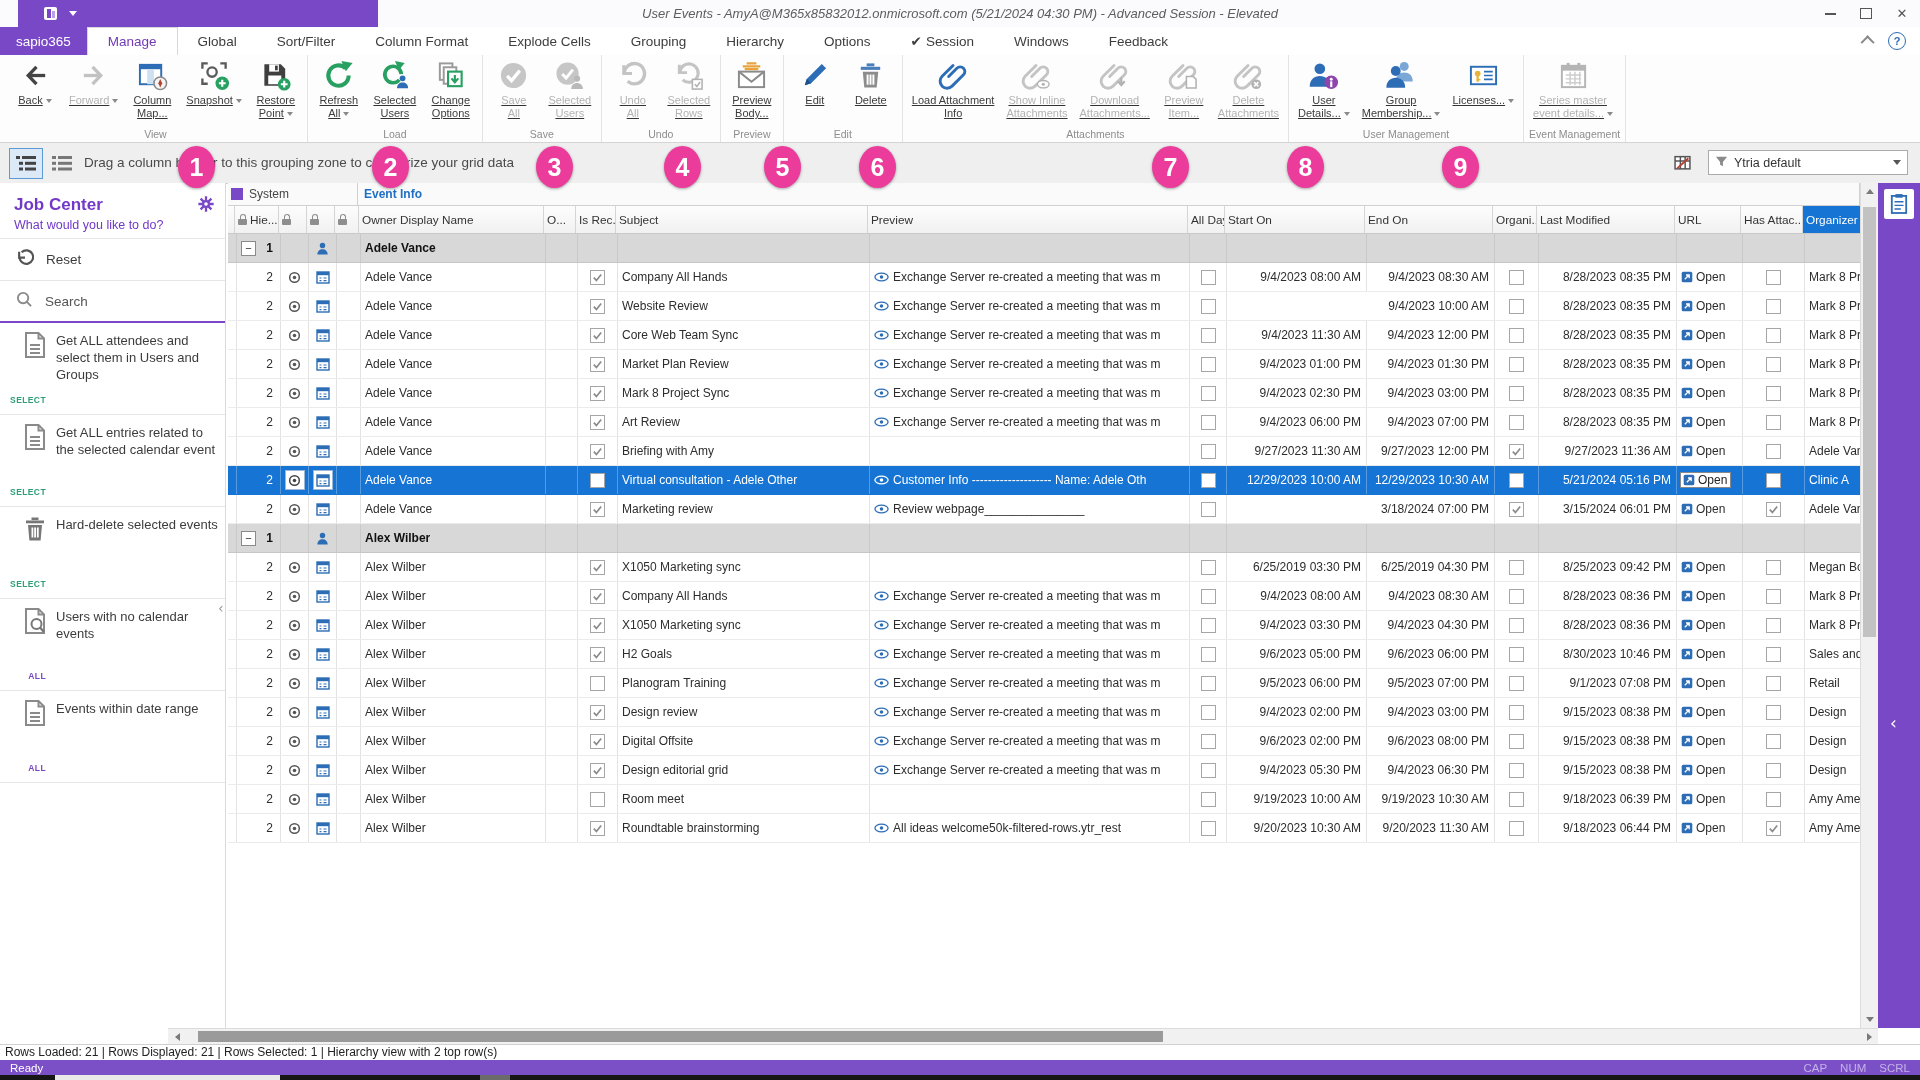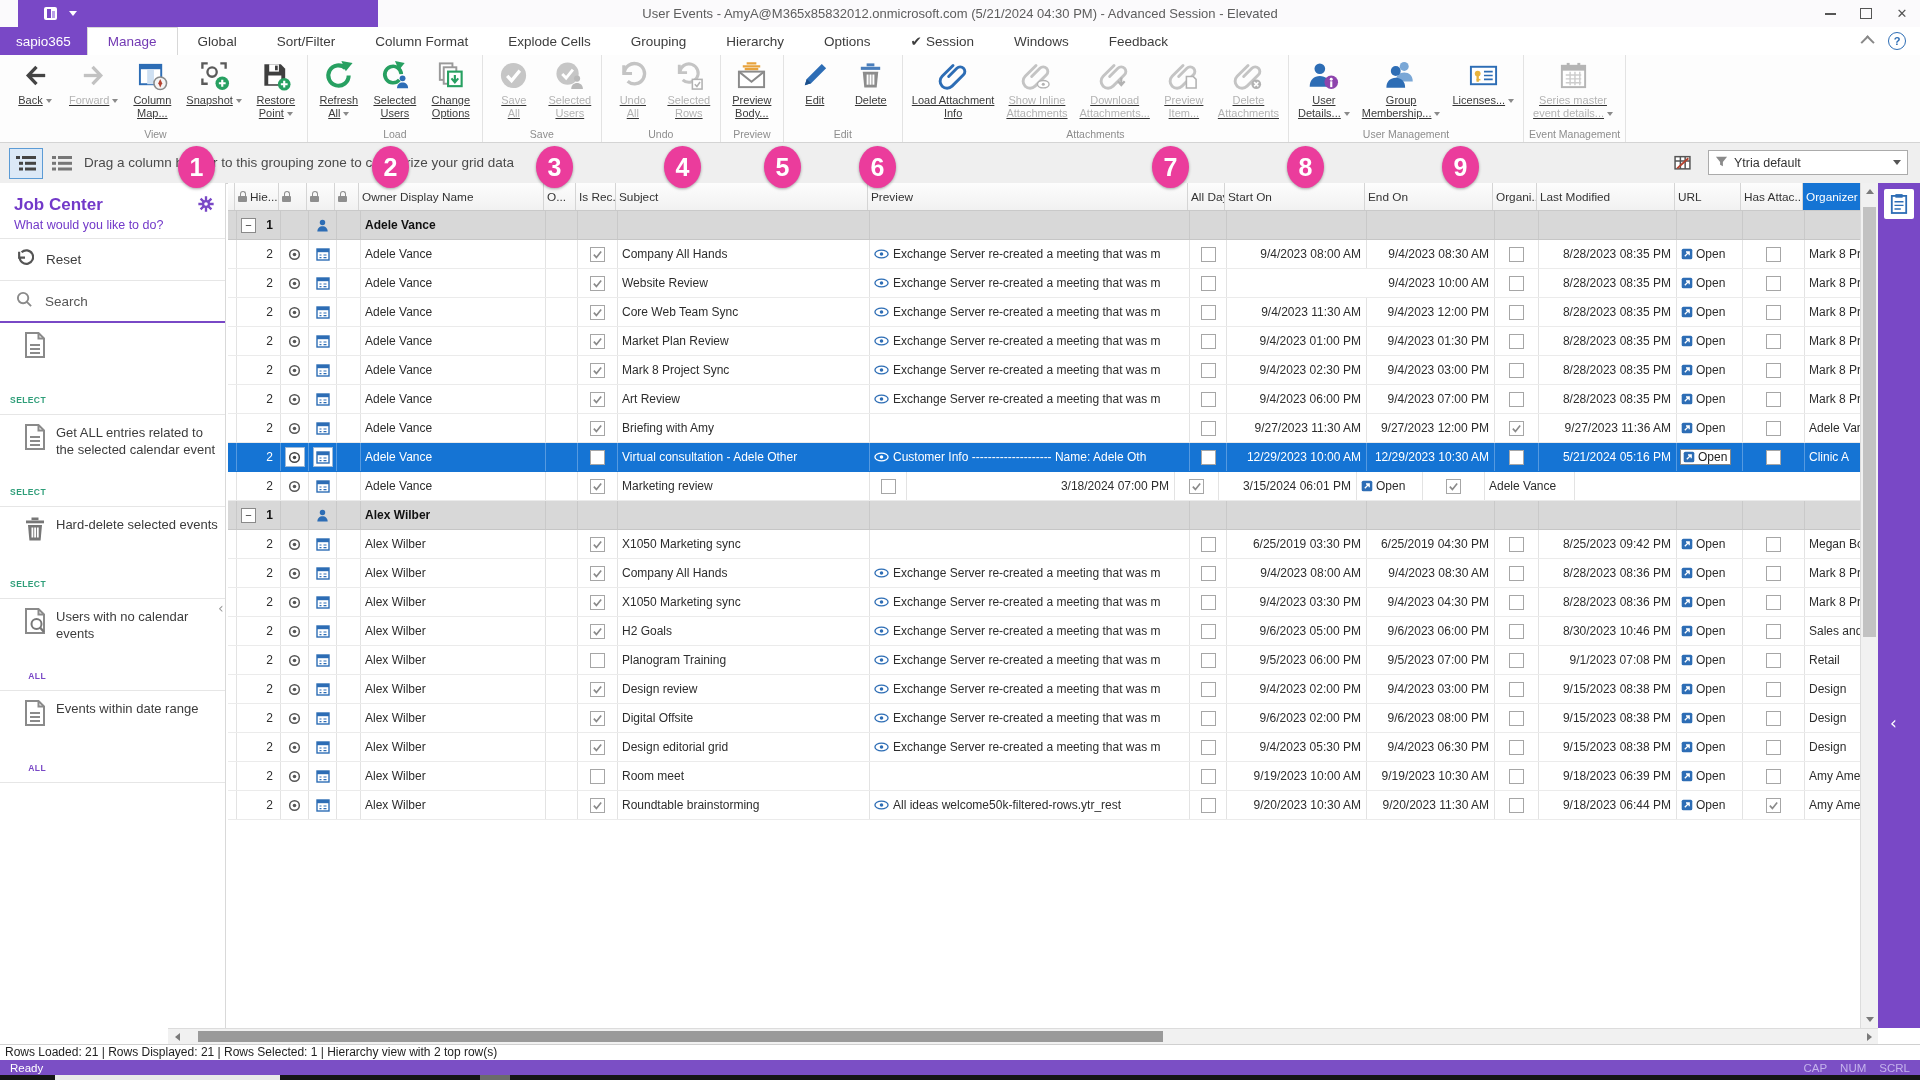--- a/index.html
+++ b/index.html
@@ -5,21 +5,21 @@
   html,body{margin:0;padding:0;background:#fff;}
   body{width:1920px;height:1080px;position:relative;overflow:hidden;
        font-family:"Liberation Sans","DejaVu Sans",sans-serif;color:#333;}
   
   #titlebar{position:absolute;left:0;top:0;width:1920px;height:27px;background:#fbfafc;border-bottom:1px solid #e8e6ea;}
   #qat{position:absolute;left:18px;top:0;width:360px;height:27px;background:#7948c6;display:flex;align-items:center;padding-left:26px;box-sizing:border-box;}
   .applogo{width:13px;height:13px;background:#fff;border-radius:2px;position:relative;}
   .applogo::after{content:"";position:absolute;left:3px;top:2px;width:4px;height:9px;background:#7948c6;}
   .applogo::before{content:"";position:absolute;left:8px;top:4px;width:3px;height:7px;background:#b9a0e8;}
   .qat-caret{width:0;height:0;border-left:4px solid transparent;border-right:4px solid transparent;border-top:5px solid #fff;margin-left:12px;}
-  #window-title{position:absolute;left:560px;top:0;width:800px;height:27px;line-height:27px;text-align:center;font-size:13px;color:#5d5d5d;white-space:nowrap;}
+  #window-title{position:absolute;left:560px;top:0;width:800px;height:27px;line-height:27px;text-align:center;font-size:13px;color:#5d5d5d;white-space:nowrap;font-style:italic;}
   #win-controls{position:absolute;right:0;top:0;height:27px;display:flex;}
   .wbtn{width:36px;height:27px;display:flex;align-items:center;justify-content:center;color:#555;font-size:13px;}
   .wmin{width:11px;height:2px;background:#555;}
   .wmax{width:10px;height:9px;border:1.5px solid #555;}
   
   #tabrow{position:absolute;left:0;top:27px;width:1920px;height:28px;background:#fff;border-bottom:1px solid #d8d8d8;display:flex;align-items:stretch;}
   .tab{padding:0 20px;display:flex;align-items:center;font-size:13.5px;color:#3d3d3d;cursor:default;}
   .tab.app{background:#7948c6;color:#fff;padding:0 16px;}
   .tab.active{color:#7239b3;border:1px solid #d8d8d8;border-bottom:1px solid #fff;margin-bottom:-1px;background:#fff;}
   .tabcheck{color:#3d3d3d;margin-right:4px;font-family:"DejaVu Sans",sans-serif;}
@@ -633,20 +633,21 @@
   <div id="job-list">
       <div class="job">
         <div class="jic">
           <span><svg viewBox="0 0 22 26">
               <path d="M2 1 h12.5 l5.5 5.5 V25 H2 z" fill="#fff" stroke="#8a8a8a" stroke-width="2"></path>
               <path d="M14.5 1 v5.5 H20" fill="none" stroke="#8a8a8a" stroke-width="2"></path>
               <path d="M6 13 h10 M6 17 h10 M6 21 h10" stroke="#8a8a8a" stroke-width="2"></path>
             </svg></span>
           <div class="jbadge select">SELECT</div>
         </div>
+        <div class="jtext">Get ALL attendees and select them in Users and Groups</div>
       </div>
       <div class="job">
         <div class="jic">
           <span><svg viewBox="0 0 22 26">
               <path d="M2 1 h12.5 l5.5 5.5 V25 H2 z" fill="#fff" stroke="#8a8a8a" stroke-width="2"></path>
               <path d="M14.5 1 v5.5 H20" fill="none" stroke="#8a8a8a" stroke-width="2"></path>
               <path d="M6 13 h10 M6 17 h10 M6 21 h10" stroke="#8a8a8a" stroke-width="2"></path>
             </svg></span>
           <div class="jbadge select">SELECT</div>
         </div>
@@ -687,20 +688,25 @@
             </svg></span>
           <div class="jbadge all">ALL</div>
         </div>
         <div class="jtext">Events within date range</div>
       </div>
     </div>
 </div>
 <div id="sb-collapse">‹</div>
 
 <div id="grid">
+  <div id="bandrow">
+    <span id="band-sq"></span>
+    <div class="band" id="band1" style="width: 113px;">System</div>
+    <div class="band" id="band2">Event Info</div>
+  </div>
   <div id="headrow">
       <div class="hcell" style="width: 6px;"></div>
       <div class="hcell" style="width: 44px;">
         <span class="lockico"></span>
         <span>Hie...</span>
       </div>
       <div class="hcell" style="width: 28px;">
         <span class="lockico"></span>
       </div>
       <div class="hcell" style="width: 28px;">
@@ -1437,20 +1443,29 @@
         <div class="cell c-o" style="width: 32px;"></div>
         <div class="cell c-isrec" style="width: 40px;">
           <span class="cb">
             <svg viewBox="0 0 12 12">
               <path d="M2 6.2 l2.8 3 L10 2.8" stroke="#8a8a8a" stroke-width="1.8" fill="none"></path>
             </svg>
           </span>
         </div>
         <div class="cell c-subject" style="width: 252px;">
           <span>Marketing review</span>
+        </div>
+        <div class="cell c-preview" style="width: 320px;">
+          <span class="eye">
+            <svg width="15" height="10" viewBox="0 0 16 10">
+              <ellipse cx="8" cy="5" rx="7" ry="4.2" fill="none" stroke="#2d6db5" stroke-width="1.4"></ellipse>
+              <circle cx="8" cy="5" r="1.9" fill="#2d6db5"></circle>
+            </svg>
+          </span>
+          <span>Review webpage_______________</span>
         </div>
         <div class="cell c-allday" style="width: 37px;">
           <span class="cb"></span>
         </div>
         <div class="cell c-start" style="width: 140px; margin-top: 48px;">
           <span>3/18/2024 06:30 PM</span>
         </div>
         <div class="cell c-end" style="width: 128px;">
           <span>3/18/2024 07:00 PM</span>
         </div>

